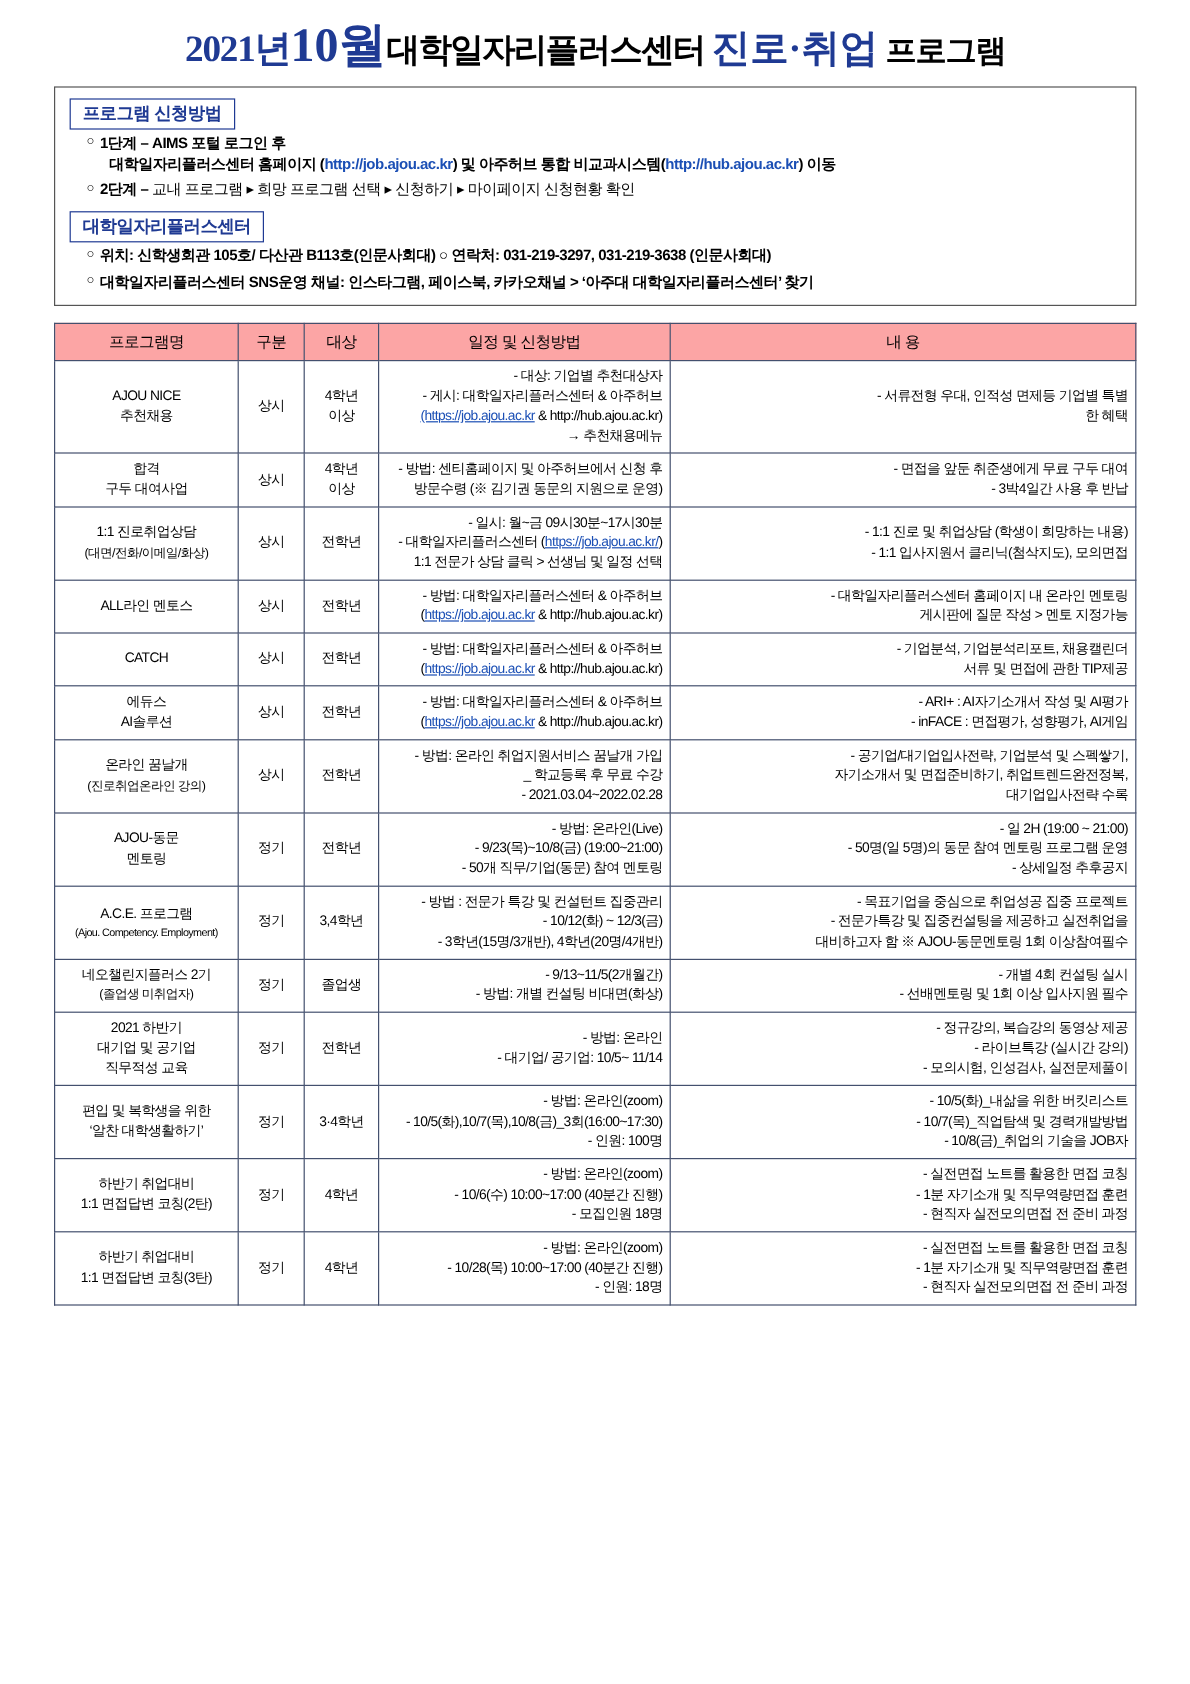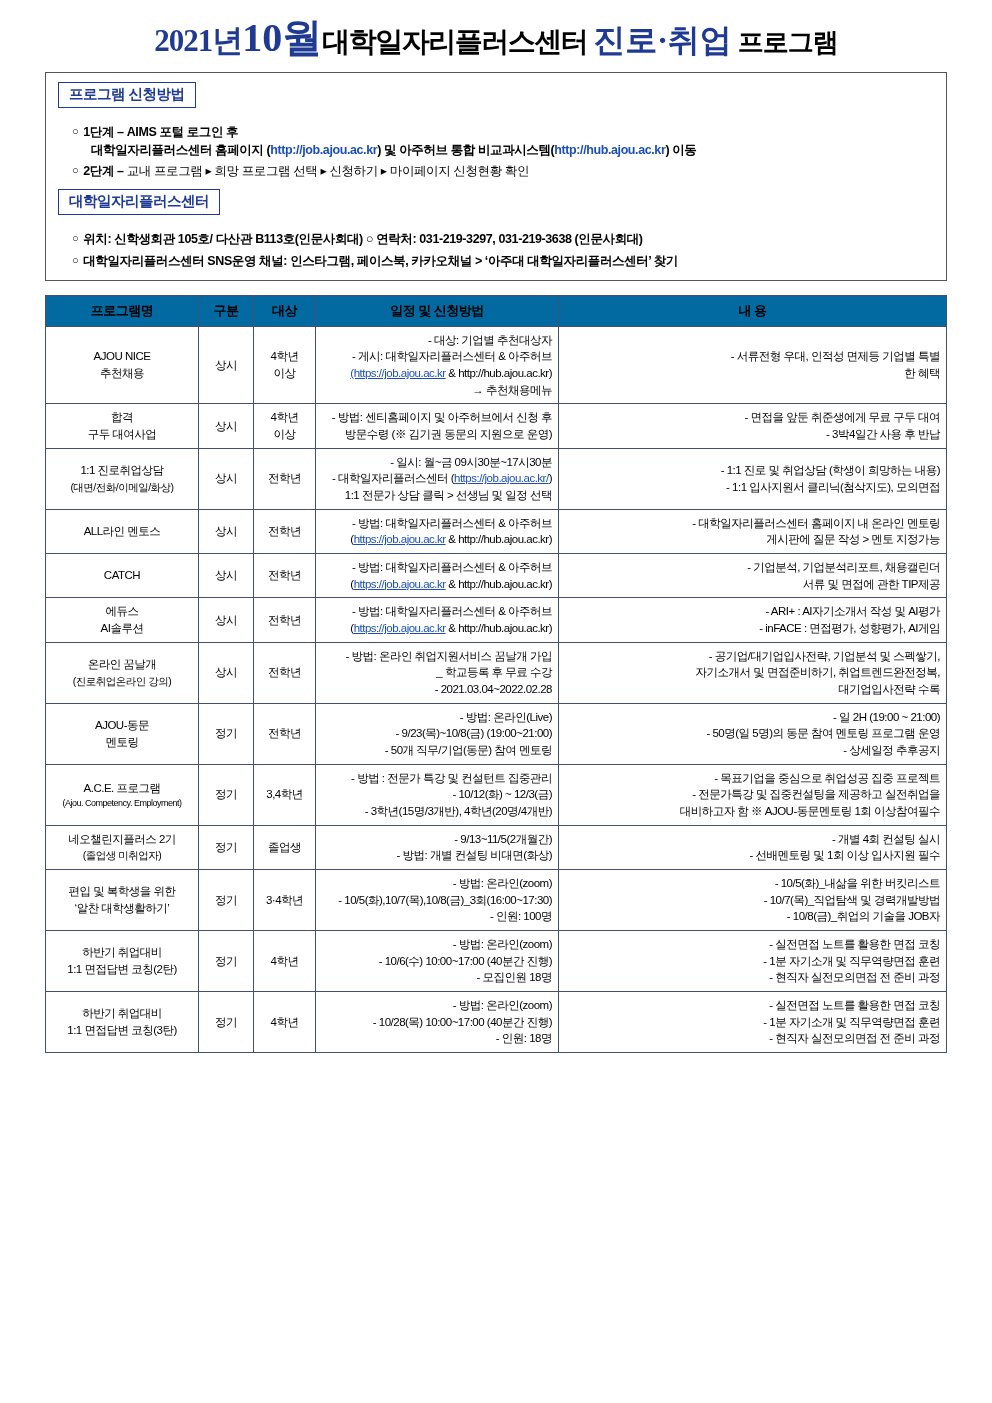--- a/index.html
+++ b/index.html
@@ -70,21 +70,21 @@
     margin-bottom: 14px;
   }
   .section-tag {
     display: inline-block;
     border: 1.5px solid #1f3a93;
     padding: 2px 10px 3px 10px;
     font-size: 14.5px;
     font-weight: bold;
     color: #1f3a93;
     letter-spacing: -0.5px;
-    margin-bottom: 15px;
+    margin-bottom: 2px;
   }
   .bullet-line {
     font-size: 12.5px;
     line-height: 1.45;
     letter-spacing: -0.4px;
     padding-left: 14px;
     display: flex;
     align-items: flex-start;
   }
   .bullet-mark {
@@ -97,24 +97,24 @@
   .lnk-u { color: #1b4fb5; text-decoration: underline; }
   .indent-2 { padding-left: 33px; }
   .mt3 { margin-top: 3px; }
   
   table.prog {
     width: 100%;
     border-collapse: collapse;
     table-layout: fixed;
   }
   table.prog th {
-    background: #0369a1;
+    background: #fca5a5;
     border: 1px solid #44506e;
     font-size: 13px;
-    font-weight: bold;
+    font-weight: normal;
     letter-spacing: -0.5px;
     padding: 6px 2px;
     text-align: center;
   }
   table.prog td {
     border: 1px solid #44506e;
     font-size: 11.5px;
     letter-spacing: -0.5px;
     padding: 5px 6px;
     vertical-align: middle;
@@ -326,20 +326,34 @@
           <td class="c-sched">
             <span class="ln">-  9/13~11/5(2개월간)</span>
             <span class="ln">-  방법: 개별 컨설팅 비대면(화상)</span>
           </td>
           <td class="c-desc">
             <span class="ln">-  개별 4회 컨설팅 실시</span>
             <span class="ln">-  선배멘토링 및 1회 이상 입사지원 필수</span>
           </td>
         </tr>
         <tr>
+          <td class="c-name">2021 하반기<br>대기업 및 공기업<br>직무적성 교육</td>
+          <td class="c-type">정기</td>
+          <td class="c-target">전학년</td>
+          <td class="c-sched">
+            <span class="ln">-  방법: 온라인</span>
+            <span class="ln">-  대기업/ 공기업: 10/5~ 11/14</span>
+          </td>
+          <td class="c-desc">
+            <span class="ln">-  정규강의, 복습강의 동영상 제공</span>
+            <span class="ln">-  라이브특강 (실시간 강의)</span>
+            <span class="ln">-  모의시험, 인성검사, 실전문제풀이</span>
+          </td>
+        </tr>
+        <tr>
           <td class="c-name">편입 및 복학생을 위한<br>‘알찬 대학생활하기’</td>
           <td class="c-type">정기</td>
           <td class="c-target">3·4학년</td>
           <td class="c-sched">
             <span class="ln">-  방법: 온라인(zoom)</span>
             <span class="ln">-  10/5(화),10/7(목),10/8(금)_3회(16:00~17:30)</span>
             <span class="ln">-  인원: 100명</span>
           </td>
           <td class="c-desc">
             <span class="ln">-  10/5(화)_내삶을 위한 버킷리스트</span>

